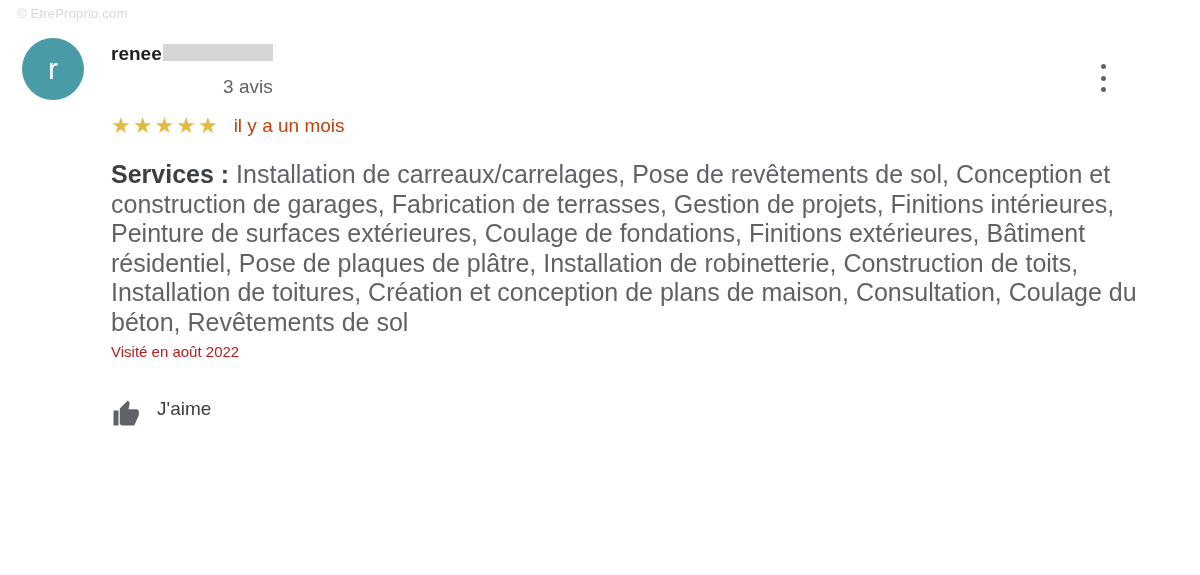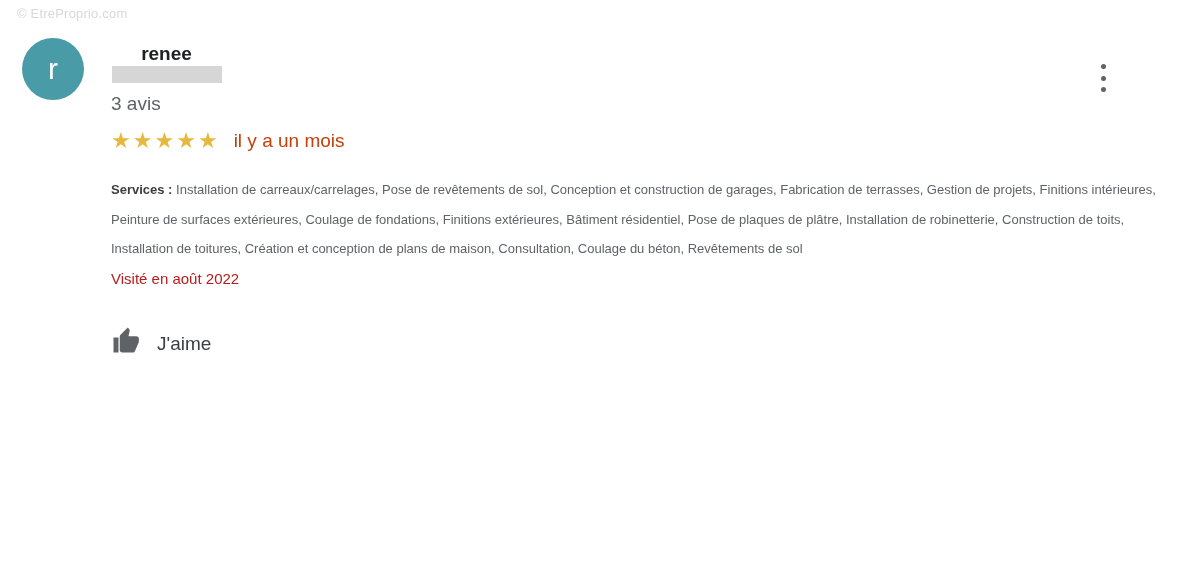--- a/index.html
+++ b/index.html
@@ -54,22 +54,20 @@
     line-height: 1;
   }
 
   .header-text {
     margin-left: 27px;
     padding-top: 5px;
   }
 
   .name-row {
     display: flex;
-    align-items: center;
-    flex-direction: column;
   }
 
   .reviewer-name {
     font-size: 19px;
     font-weight: bold;
     color: #202124;
     line-height: 22px;
   }
 
   .name-redaction {
@@ -80,20 +78,21 @@
     margin-left: 1px;
     position: relative;
     top: 1px;
   }
 
   .review-count {
     font-size: 19px;
     color: #5f6368;
     margin-top: 11px;
     line-height: 22px;
+    text-align: right;
   }
 
   .more-button {
     position: absolute;
     right: 56px;
     top: 22px;
     width: 26px;
     height: 36px;
     display: flex;
     flex-direction: column;
@@ -149,39 +148,39 @@
   }
 
   .review-text {
     font-size: 19.5px;
     line-height: 31px;
     color: #202124;
     margin-top: 21px;
   }
 
   .services {
-    font-size: 13px;
+    font-size: 25px;
     line-height: 29.5px;
     color: #5f6368;
     margin-top: 22px;
   }
   .services b {
     color: #3c4043;
     font-weight: bold;
   }
 
   .visited {
     font-size: 15px;
     line-height: 29px;
     color: #b91c1c;
   }
 
   .like-row {
     display: flex;
-    align-items: flex-end;
+    align-items: flex-start;
     margin-top: 32px;
     cursor: pointer;
     width: 135px;
   }
 
   .thumb-icon {
     width: 30px;
     height: 30px;
     display: inline-block;
     color: #5f6368;

